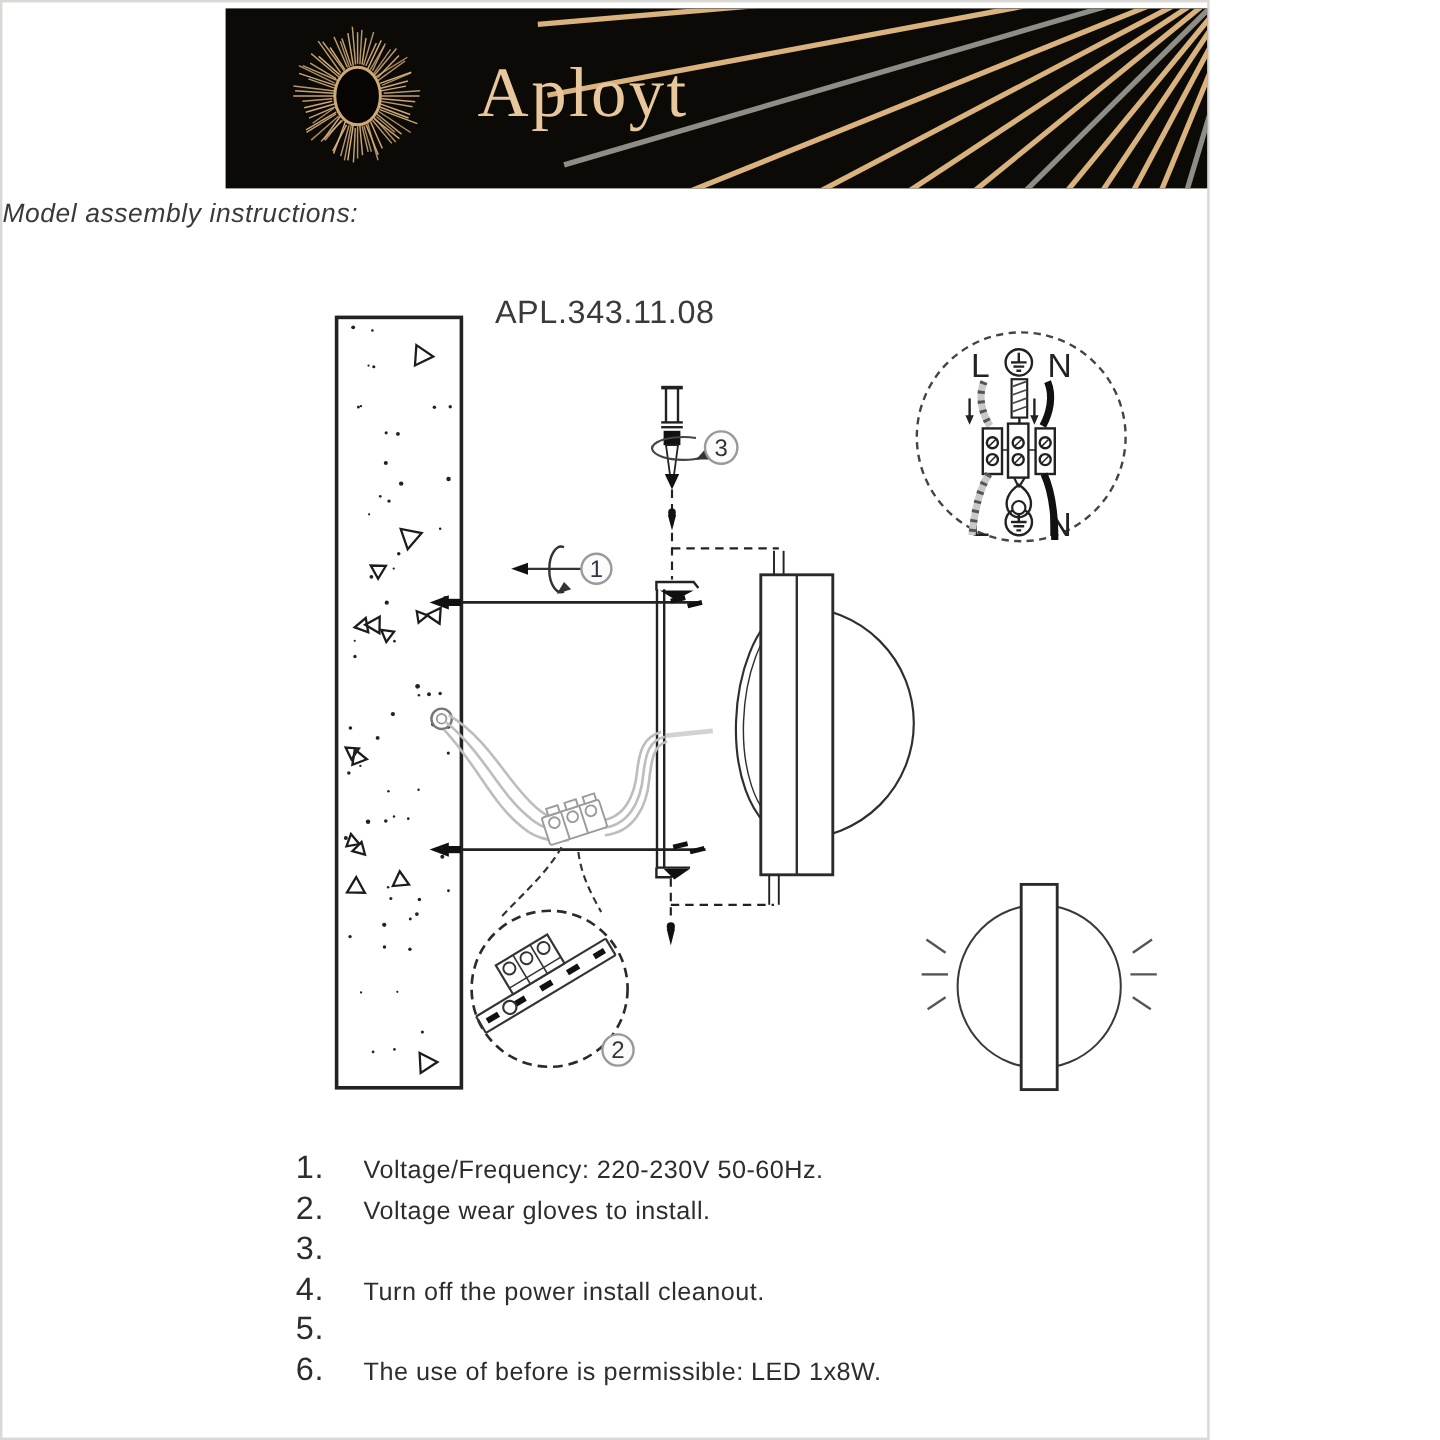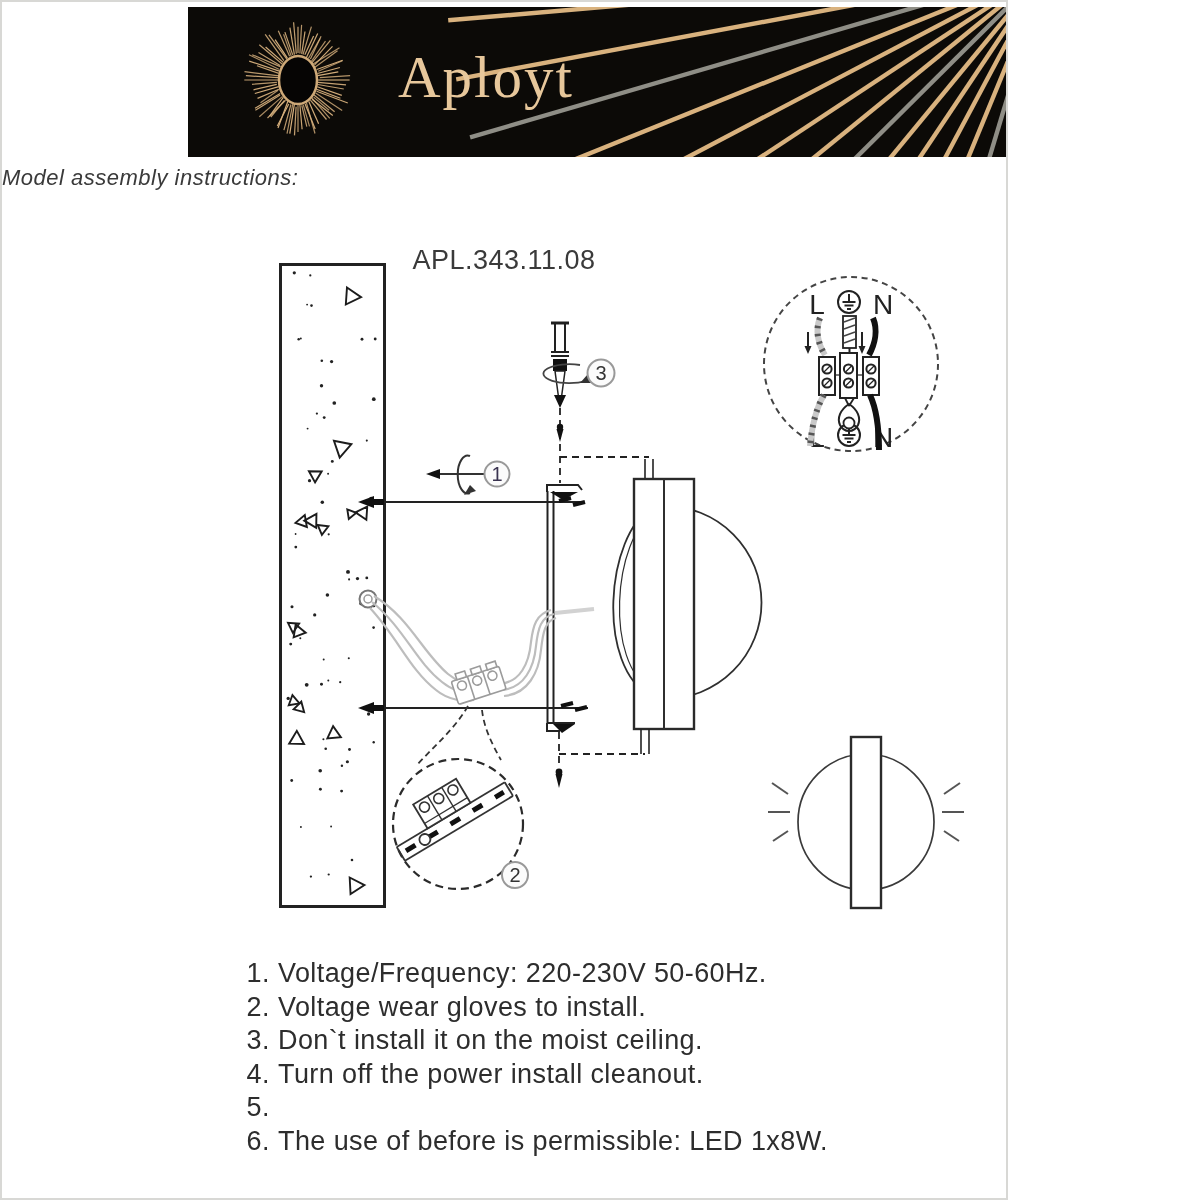--- a/index.html
+++ b/index.html
@@ -24,21 +24,21 @@
     font-size:22px;color:#3a3a3a;letter-spacing:0.5px;font-style:italic;
   }
   .title-line2{
     position:absolute;left:0;top:198px;width:100%;text-align:center;
     font-size:27px;color:#3a3a3a;letter-spacing:0.5px;margin-top:45px;
   }
   svg.diagram{position:absolute;left:0;top:0;width:1200px;height:1200px;pointer-events:none;}
   .instructions{position:absolute;left:232px;top:956px;width:800px;}
   .inst-row{display:flex;align-items:baseline;height:33.5px;}
   .inst-num{width:36px;text-align:right;font-size:27px;color:#2d2d2d;flex:none;letter-spacing:0.5px;}
-  .inst-txt{margin-left:8px;font-size:27px;color:#2d2d2d;letter-spacing:0.4px;white-space:nowrap;}
+  .inst-txt{margin-left:33px;font-size:21px;color:#2d2d2d;letter-spacing:0.4px;white-space:nowrap;}
   text{font-family:"Liberation Sans", sans-serif;}
 </style>
 </head>
 <body>
 
 <div class="page">
 
   <div class="header">
     <svg width="828" height="150" viewBox="0 0 828 150">
       <g id="fan">
@@ -443,21 +443,20 @@
     <div class="inst-row">
       <span class="inst-num">1.</span>
       <span class="inst-txt">Voltage/Frequency: 220-230V 50-60Hz.</span>
     </div>
     <div class="inst-row">
       <span class="inst-num">2.</span>
       <span class="inst-txt">Voltage wear gloves to install.</span>
     </div>
     <div class="inst-row">
       <span class="inst-num">3.</span>
-      <span class="inst-txt">Don`t install it on the moist ceiling.</span>
     </div>
     <div class="inst-row">
       <span class="inst-num">4.</span>
       <span class="inst-txt">Turn off the power install cleanout.</span>
     </div>
     <div class="inst-row">
       <span class="inst-num">5.</span>
     </div>
     <div class="inst-row">
       <span class="inst-num">6.</span>

